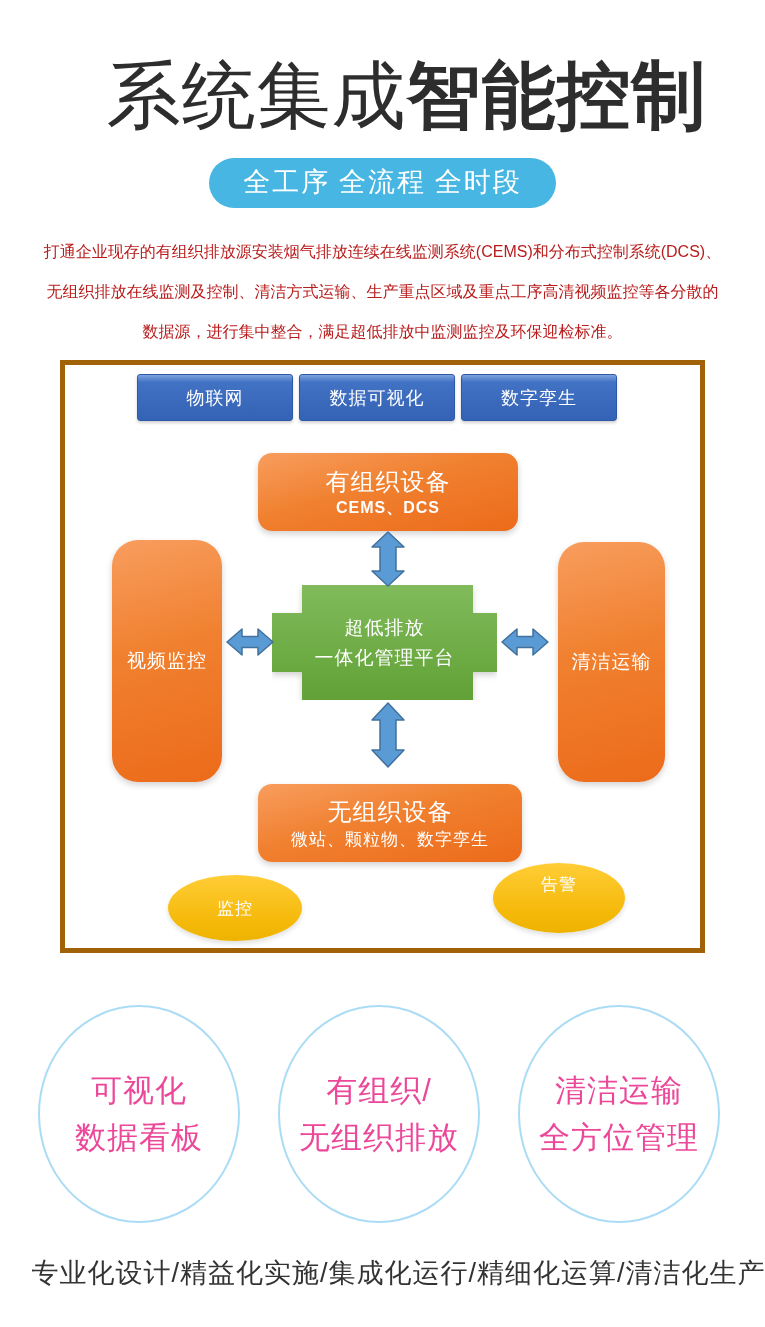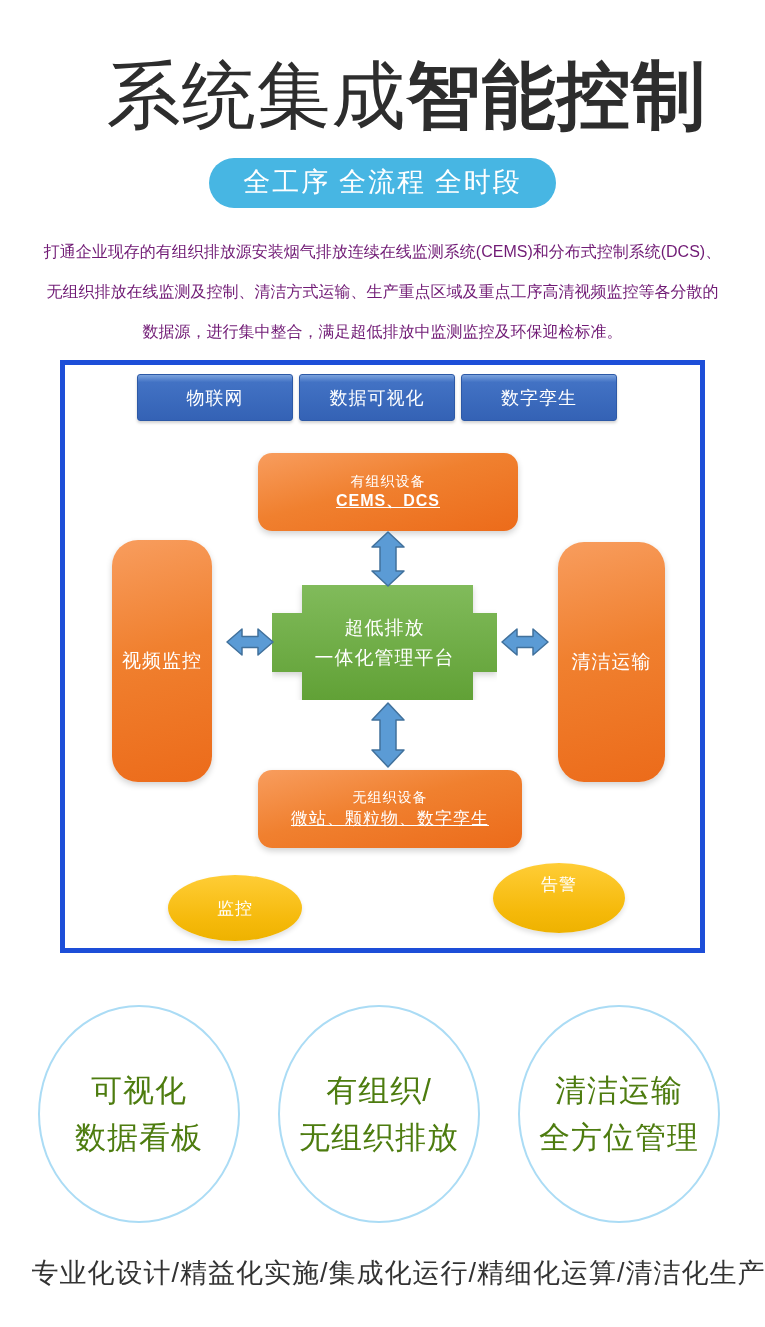--- a/index.html
+++ b/index.html
@@ -15,43 +15,43 @@
   .hero-title .light { font-weight:200; }
   .hero-title .bold  { font-weight:900; }
   .badge {
     display:inline-block; margin-top:14px; padding:6px 34px 8px;
     background:#47b6e3; color:#fff; font-size:27px; letter-spacing:2px;
     border-radius:26px; white-space:nowrap;font-family:Liberation Serif, serif;
   }
 
   
   .intro { position:absolute; top:232px; left:0; width:765px; text-align:center; }
-  .intro .line { font-size:16px; line-height:40px; color:#701a75; white-space:nowrap; }
+  .intro .line { font-size:16px; line-height:40px; color:#b91c1c; white-space:nowrap; }
 
   
   .diagram {
     position:absolute; left:60px; top:360px; width:645px; height:593px;
-    border:5px solid #1d4ed8; background:#fff;
+    border:5px solid #a16207; background:#fff;
   }
   .node { position:absolute; display:flex; flex-direction:column; align-items:center; justify-content:center; color:#fff; text-align:center; }
 
   .blue-btn {
     background:linear-gradient(180deg,#7ba3de 0%,#4272c4 16%,#3462b5 100%);
     border:1px solid #2d59a6; border-radius:3px;
     font-size:18px; letter-spacing:1px;
     box-shadow:0 2px 3px rgba(0,0,0,.18);
   }
   .orange {
     background:linear-gradient(165deg,#f89d5e 0%,#f0802f 45%,#ec6b1a 100%);
     box-shadow:0 3px 6px rgba(0,0,0,.18);
   }
   .r14 { border-radius:14px; }
   .r26 { border-radius:26px; }
-  .orange .l1 { font-size:14px; letter-spacing:1px; }
-  .orange .l2 { font-size:16px; font-weight:bold; margin-top:0; letter-spacing:1px;text-decoration:underline; }
+  .orange .l1 { font-size:24px; letter-spacing:1px; }
+  .orange .l2 { font-size:16px; font-weight:bold; margin-top:0; letter-spacing:1px; }
   .side-label { font-size:19px; letter-spacing:1px; }
 
   .green-cross { position:absolute; }
   .green-cross svg { position:absolute; left:0; top:0; }
   .green-cross .txt {
     position:absolute; inset:0; display:flex; flex-direction:column;
     align-items:center; justify-content:center; color:#fff;
     font-size:19px; line-height:30px; letter-spacing:1px; text-align:center;
   }
 
@@ -62,21 +62,21 @@
   }
   .bubble.alert { justify-content:flex-start; padding-top:10px; }
 
   .arrow { position:absolute; }
 
   
   .feature {
     position:absolute; top:1005px; width:202px; height:218px;
     border:2px solid #abdcf5; border-radius:50%;
     display:flex; flex-direction:column; align-items:center; justify-content:center;
-    font-size:31px; line-height:47px; color:#4d7c0f; text-align:center; letter-spacing:1px;
+    font-size:31px; line-height:47px; color:#ec4899; text-align:center; letter-spacing:1px;
     background:#fff;
   }
 
   
   .motto {
     position:absolute; top:1255px; left:16px; width:765px; text-align:center;
     font-size:27px; color:#333; letter-spacing:1px; white-space:nowrap;
   }
 </style>
 </head>
@@ -107,21 +107,21 @@
   </div>
   <div class="node blue-btn" style="left:396px; top:9px; width:156px; height:47px;">
     <span>数字孪生</span>
   </div>
 
   <div class="node orange r14" style="left:193px; top:88px; width:260px; height:78px;">
     <div class="l1">有组织设备</div>
     <div class="l2">CEMS、DCS</div>
   </div>
 
-  <div class="node orange r26" style="left:47px; top:175px; width:100px; height:242px;">
+  <div class="node orange r26" style="left:47px; top:175px; width:110px; height:242px;">
     <span class="side-label">视频监控</span>
   </div>
 
   <div class="node orange r26" style="left:493px; top:177px; width:107px; height:240px;">
     <span class="side-label">清洁运输</span>
   </div>
 
   <div class="green-cross" style="left:207px; top:220px; width:225px; height:115px;">
     <svg width="225" height="115" viewBox="0 0 225 115">
       <defs>
@@ -131,21 +131,21 @@
         </linearGradient>
       </defs>
       <polygon points="30,0 201,0 201,28 225,28 225,87 201,87 201,115 30,115 30,87 0,87 0,28 30,28" fill="url(#gGreen)" style="filter:drop-shadow(0 3px 3px rgba(0,0,0,.18));"></polygon>
     </svg>
     <div class="txt">
       <div>超低排放</div>
       <div>一体化管理平台</div>
     </div>
   </div>
 
-  <div class="node orange r14" style="left:193px; top:405px; width:264px; height:78px;">
+  <div class="node orange r14" style="left:193px; top:419px; width:264px; height:78px;">
     <div class="l1">无组织设备</div>
     <div class="l2" style="font-weight:normal; font-size:17px;">微站、颗粒物、数字孪生</div>
   </div>
 
   <div class="node bubble" style="left:103px; top:510px; width:134px; height:66px;">
     <span>监控</span>
   </div>
   <div class="node bubble alert" style="left:428px; top:498px; width:132px; height:70px;">
     <span>告警</span>
   </div>

